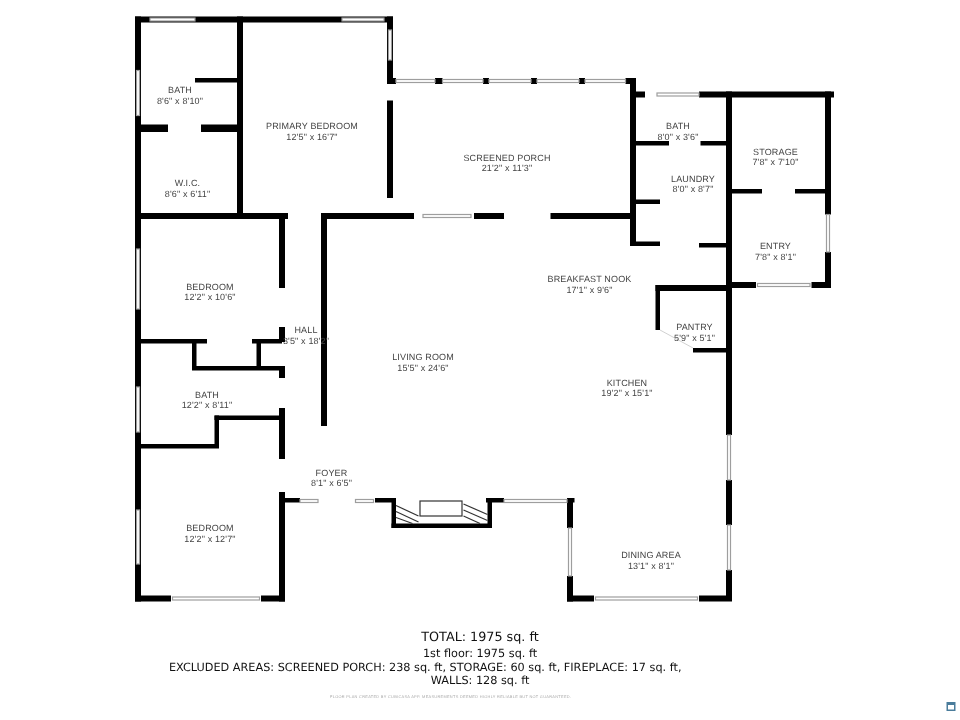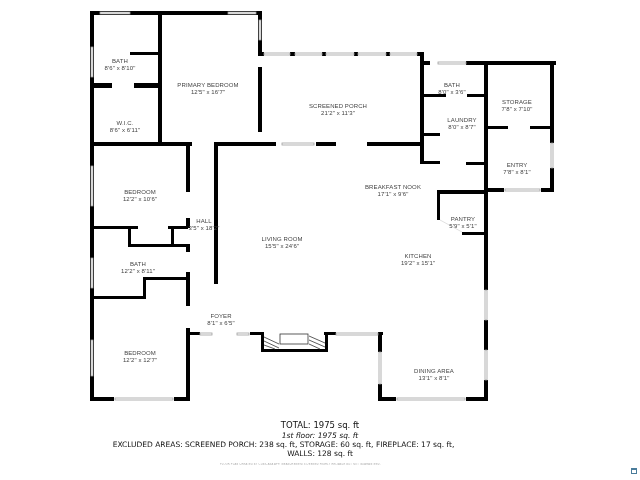--- a/index.html
+++ b/index.html
@@ -6,21 +6,21 @@
   body { width: 640px; height: 480px; position: relative; overflow: hidden;
          font-family: "Liberation Sans", sans-serif; }
   #plan { position: absolute; left: 0; top: 0; width: 640px; height: 480px; }
   .room-label { position: absolute; text-align: center; color: #444; font-size: 6px;
                 line-height: 7px; letter-spacing: 0.1px; white-space: nowrap; transform: translateX(-50%); }
   .room-label .name { display: block; }
   .room-label .dim { display: block; }
   .summary { position: absolute; left: 0; width: 640px; text-align: center; color: #111;
              font-family: "DejaVu Sans", sans-serif; }
   .summary .total { position: absolute; top: 420px; left: 0; width: 640px; font-size: 8.5px; font-weight: normal; }
-  .summary .floor { position: absolute; top: 431px; left: 0; width: 640px; font-size: 7.5px; font-style: italic; }
+  .summary .floor { position: absolute; top: 431px; left: 0; width: 640px; font-size: 7.5px; }
   .summary .excluded { position: absolute; top: 440px; left: 0; width: 567px; font-size: 7.5px; }
   .summary .walls { position: absolute; top: 449px; left: 0; width: 640px; font-size: 7.5px; }
   .disclaimer { position: absolute; top: 463px; left: 220px; width: 200px; font-size: 2.6px;
                 color: #aaa; white-space: nowrap; overflow: hidden; letter-spacing: 0.2px; }
   .logo { position: absolute; left: 630px; top: 466px; width: 8px; height: 10px; }
 </style>
 </head>
 <body>
 
 <svg id="plan" viewBox="0 0 640 480" xmlns="http://www.w3.org/2000/svg">

